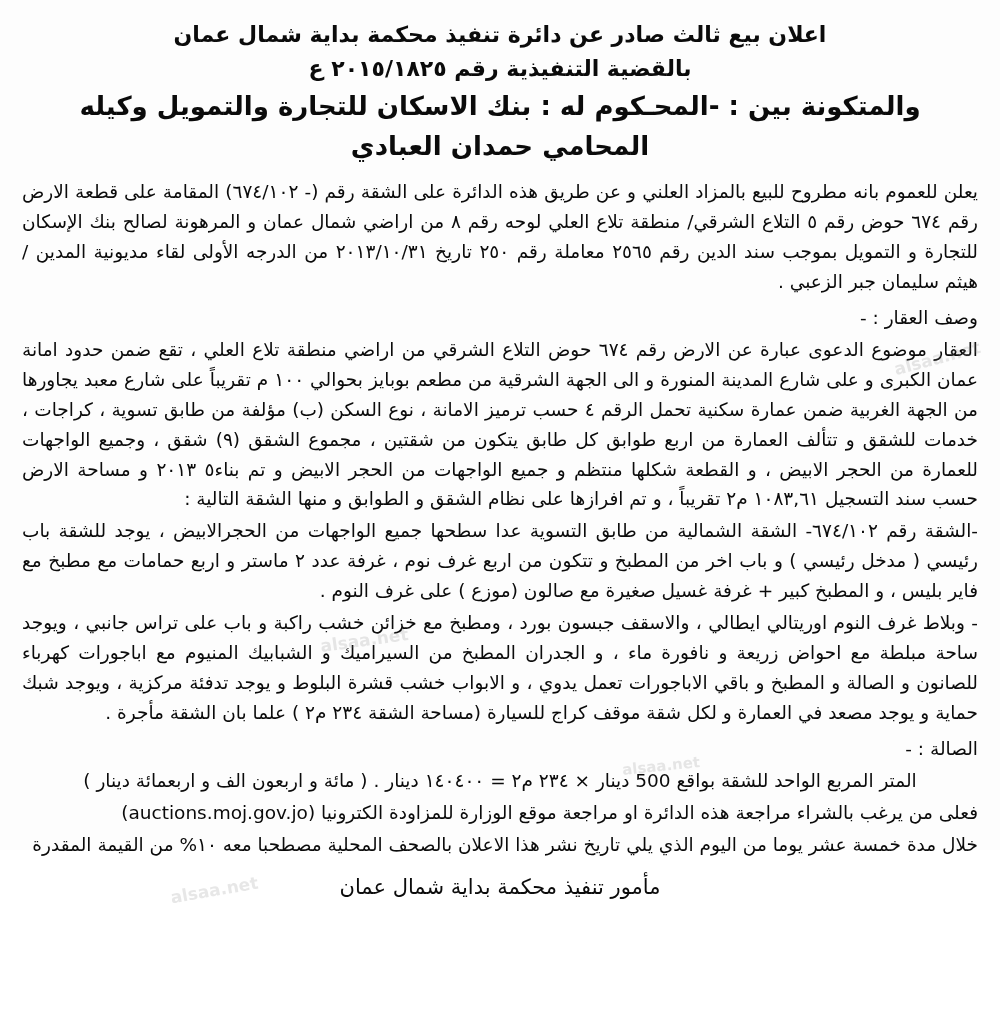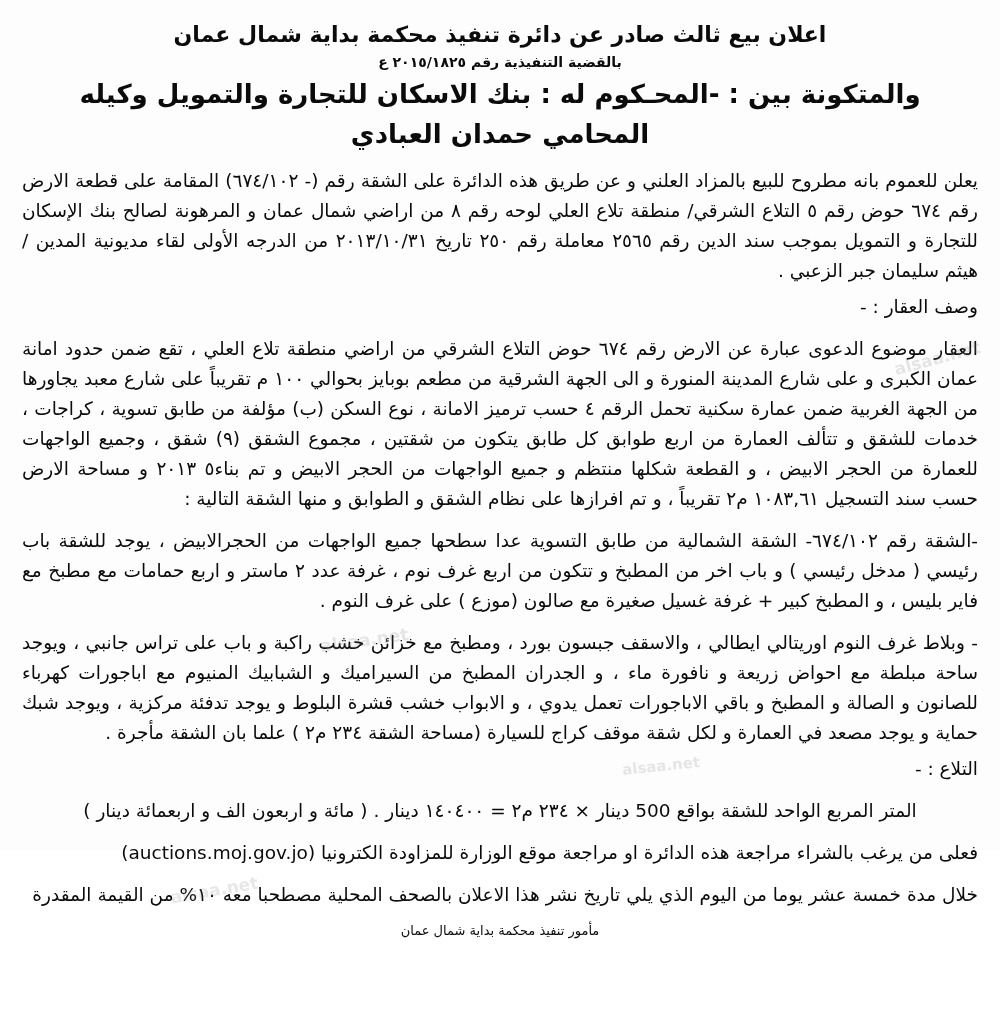--- a/index.html
+++ b/index.html
@@ -22,48 +22,48 @@
     padding: 18px 22px 10px 22px;
     position: relative;
     background: #fdfdfd;
   }
   .hdr {
     text-align: center;
     font-weight: bold;
     line-height: 1.55;
   }
   .hdr .l1 { font-size: 22px; letter-spacing: 0px; }
-  .hdr .l2 { font-size: 14px; }
+  .hdr .l2 { font-size: 22px; }
   .hdr .l3 { font-size: 26px; }
   .hdr .l4 { font-size: 20px; }
 
   .body-block {
     margin-top: 10px;
     font-size: 18.5px;
     line-height: 1.62;
     text-align: justify;
     text-justify: inter-word;
   }
   .para {
-    margin: 12px 0 2px 0;
+    margin: 0 0 2px 0;
     text-align: justify;
   }
   .label-line {
     margin: 6px 0 2px 0;
     text-align: right;
     font-weight: normal;
   }
 
   .centered {
     text-align: center;
   }
   .signature {
     margin-top: 10px;
     text-align: center;
-    font-size: 13px;
+    font-size: 21px;
   }
 
   
   .wm {
     position: absolute;
     color: rgba(120,120,120,0.18);
     font-size: 17px;
     font-weight: bold;
     pointer-events: none;
     user-select: none;
@@ -86,21 +86,21 @@
 
   <div class="body-block">
 
     <p class="para">يعلن للعموم بانه مطروح للبيع بالمزاد العلني و عن طريق هذه الدائرة على الشقة رقم (- ٦٧٤/١٠٢) المقامة على قطعة الارض رقم ٦٧٤ حوض رقم ٥ التلاع الشرقي/ منطقة تلاع العلي  لوحه رقم ٨ من اراضي شمال عمان و المرهونة لصالح بنك الإسكان للتجارة و التمويل بموجب سند الدين رقم ٢٥٦٥ معاملة رقم ٢٥٠ تاريخ ٢٠١٣/١٠/٣١ من الدرجه الأولى لقاء مديونية المدين / هيثم سليمان جبر الزعبي .</p>
 
     <p class="label-line">وصف العقار : -</p>
     <p class="para">العقار موضوع الدعوى عبارة عن الارض رقم ٦٧٤ حوض التلاع الشرقي من اراضي منطقة تلاع العلي ، تقع ضمن حدود امانة عمان الكبرى و على شارع المدينة المنورة و الى الجهة الشرقية من مطعم بوبايز بحوالي ١٠٠ م تقريباً على شارع معبد يجاورها من الجهة الغربية ضمن عمارة سكنية تحمل الرقم ٤ حسب ترميز الامانة ، نوع السكن (ب) مؤلفة من طابق تسوية ، كراجات ، خدمات للشقق و تتألف العمارة من اربع طوابق كل طابق يتكون من شقتين ، مجموع الشقق (٩) شقق ، وجميع الواجهات للعمارة من الحجر الابيض ، و القطعة شكلها منتظم و جميع الواجهات من الحجر الابيض و تم بناء٥ ٢٠١٣ و مساحة الارض حسب سند التسجيل ١٠٨٣,٦١ م٢ تقريباً ، و تم افرازها على نظام الشقق و الطوابق و منها الشقة التالية :</p>
     <p class="para">-الشقة رقم ٦٧٤/١٠٢- الشقة الشمالية من طابق التسوية عدا سطحها جميع الواجهات من الحجرالابيض ، يوجد للشقة باب رئيسي ( مدخل رئيسي ) و باب اخر من المطبخ و تتكون من اربع غرف نوم ، غرفة عدد ٢ ماستر و اربع حمامات مع مطبخ مع فاير بليس ، و المطبخ كبير + غرفة غسيل صغيرة مع صالون (موزع ) على غرف النوم .</p>
     <p class="para">- وبلاط غرف النوم اوريتالي ايطالي ، والاسقف جبسون بورد ، ومطبخ مع خزائن خشب راكبة و باب على تراس جانبي ، ويوجد ساحة مبلطة مع احواض زريعة و نافورة ماء ، و الجدران المطبخ من السيراميك و الشبابيك المنيوم مع اباجورات كهرباء للصانون و الصالة و المطبخ و باقي الاباجورات تعمل يدوي ، و الابواب خشب قشرة البلوط و يوجد تدفئة مركزية ، ويوجد شبك حماية و يوجد مصعد في العمارة و لكل شقة موقف كراج للسيارة  (مساحة الشقة ٢٣٤ م٢ ) علما بان الشقة مأجرة .</p>
 
-    <p class="label-line">التلاع : -</p>
+    <p class="label-line">الصالة : -</p>
     <p class="para centered">المتر المربع الواحد للشقة بواقع 500 دينار × ٢٣٤ م٢ = ١٤٠٤٠٠ دينار .  ( مائة و اربعون الف و اربعمائة دينار )</p>
 
     <p class="para">فعلى من يرغب بالشراء مراجعة هذه الدائرة او مراجعة موقع الوزارة للمزاودة الكترونيا (auctions.moj.gov.jo)</p>
     <p class="para">خلال مدة خمسة عشر يوما من اليوم الذي يلي تاريخ نشر هذا الاعلان بالصحف المحلية مصطحبا معه ١٠% من القيمة المقدرة</p>
 
     <div class="signature">مأمور تنفيذ محكمة بداية شمال عمان</div>
   </div>
 
   <div class="wm wm1">alsaa.net</div>
   <div class="wm wm2">alsaa.net</div>

